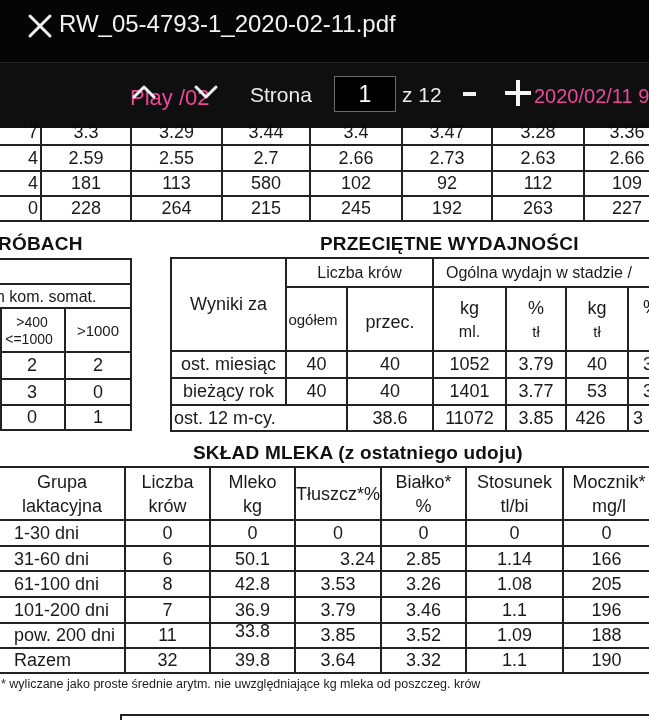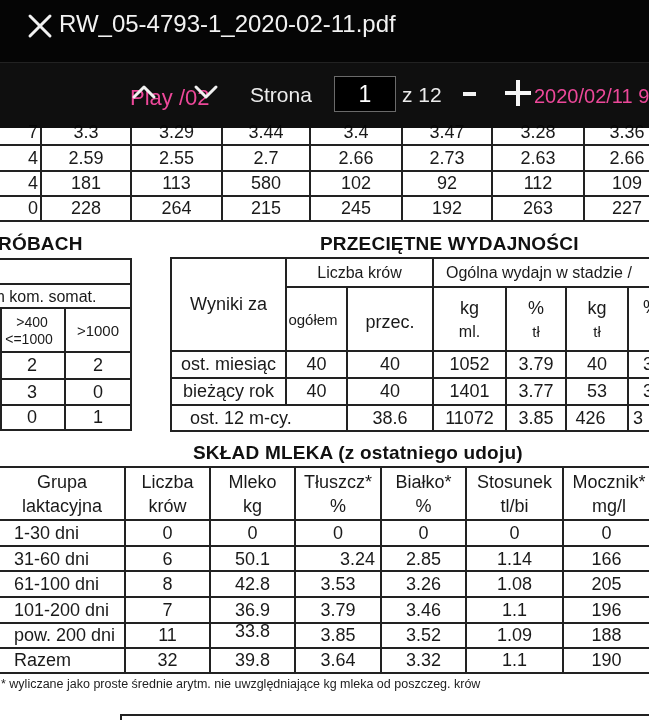--- a/index.html
+++ b/index.html
@@ -156,21 +156,21 @@
     <div class="cell" style="left:629px;top:352px;width:30px;height:25px;justify-content:flex-start;padding-left:14px;">3</div>
 
     <div class="cell" style="left:172px;top:379px;width:113px;height:25px;">bieżący rok</div>
     <div class="cell" style="left:287px;top:379px;width:59px;height:25px;">40</div>
     <div class="cell" style="left:348px;top:379px;width:84px;height:25px;">40</div>
     <div class="cell" style="left:434px;top:379px;width:71px;height:25px;">1401</div>
     <div class="cell" style="left:507px;top:379px;width:58px;height:25px;">3.77</div>
     <div class="cell" style="left:567px;top:379px;width:60px;height:25px;">53</div>
     <div class="cell" style="left:629px;top:379px;width:30px;height:25px;justify-content:flex-start;padding-left:14px;">3</div>
 
-    <div class="cell" style="left:172px;top:406px;width:174px;height:24px;justify-content:flex-start;padding-left:2px;margin-left:16px;">ost. 12 m-cy.</div>
+    <div class="cell" style="left:172px;top:406px;width:174px;height:24px;justify-content:flex-start;padding-left:2px;">ost. 12 m-cy.</div>
     <div class="cell" style="left:348px;top:406px;width:84px;height:24px;">38.6</div>
     <div class="cell" style="left:434px;top:406px;width:71px;height:24px;">11072</div>
     <div class="cell" style="left:507px;top:406px;width:58px;height:24px;">3.85</div>
     <div class="cell" style="left:567px;top:406px;width:47px;height:24px;">426</div>
     <div class="cell" style="left:629px;top:406px;width:30px;height:24px;justify-content:flex-start;padding-left:4px;">3</div>
   </div>
 
   <div>
     <div class="section-title" style="left:193px;top:442px;">SKŁAD MLEKA (z ostatniego udoju)</div>
 
@@ -195,21 +195,21 @@
       <span>laktacyjna</span>
     </div>
     <div class="cell" style="left:126px;top:469px;width:83px;height:50px;flex-direction:column;line-height:24px;">
       <span>Liczba</span>
       <span>krów</span>
     </div>
     <div class="cell" style="left:211px;top:469px;width:83px;height:50px;flex-direction:column;line-height:24px;">
       <span>Mleko</span>
       <span>kg</span>
     </div>
-    <div class="cell" style="left:296px;top:469px;width:84px;height:50px;flex-direction:column;line-height:24px;">
+    <div class="cell" style="left:296px;top:469px;width:84px;height:50px;flex-direction:row;line-height:24px;">
       <span>Tłuszcz*</span>
       <span>%</span>
     </div>
     <div class="cell" style="left:382px;top:469px;width:83px;height:50px;flex-direction:column;line-height:24px;">
       <span>Białko*</span>
       <span>%</span>
     </div>
     <div class="cell" style="left:467px;top:469px;width:95px;height:50px;flex-direction:column;line-height:24px;">
       <span>Stosunek</span>
       <span>tl/bi</span>

